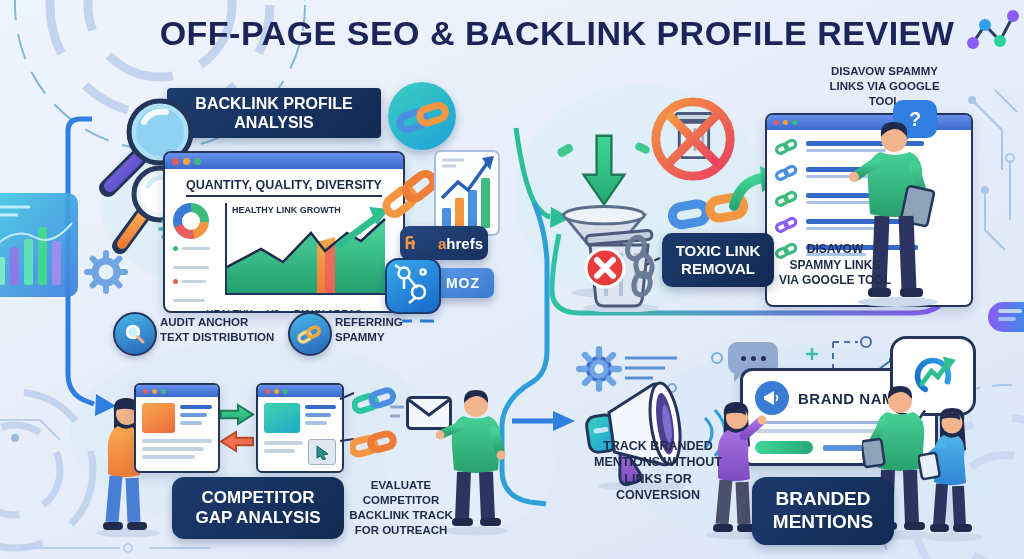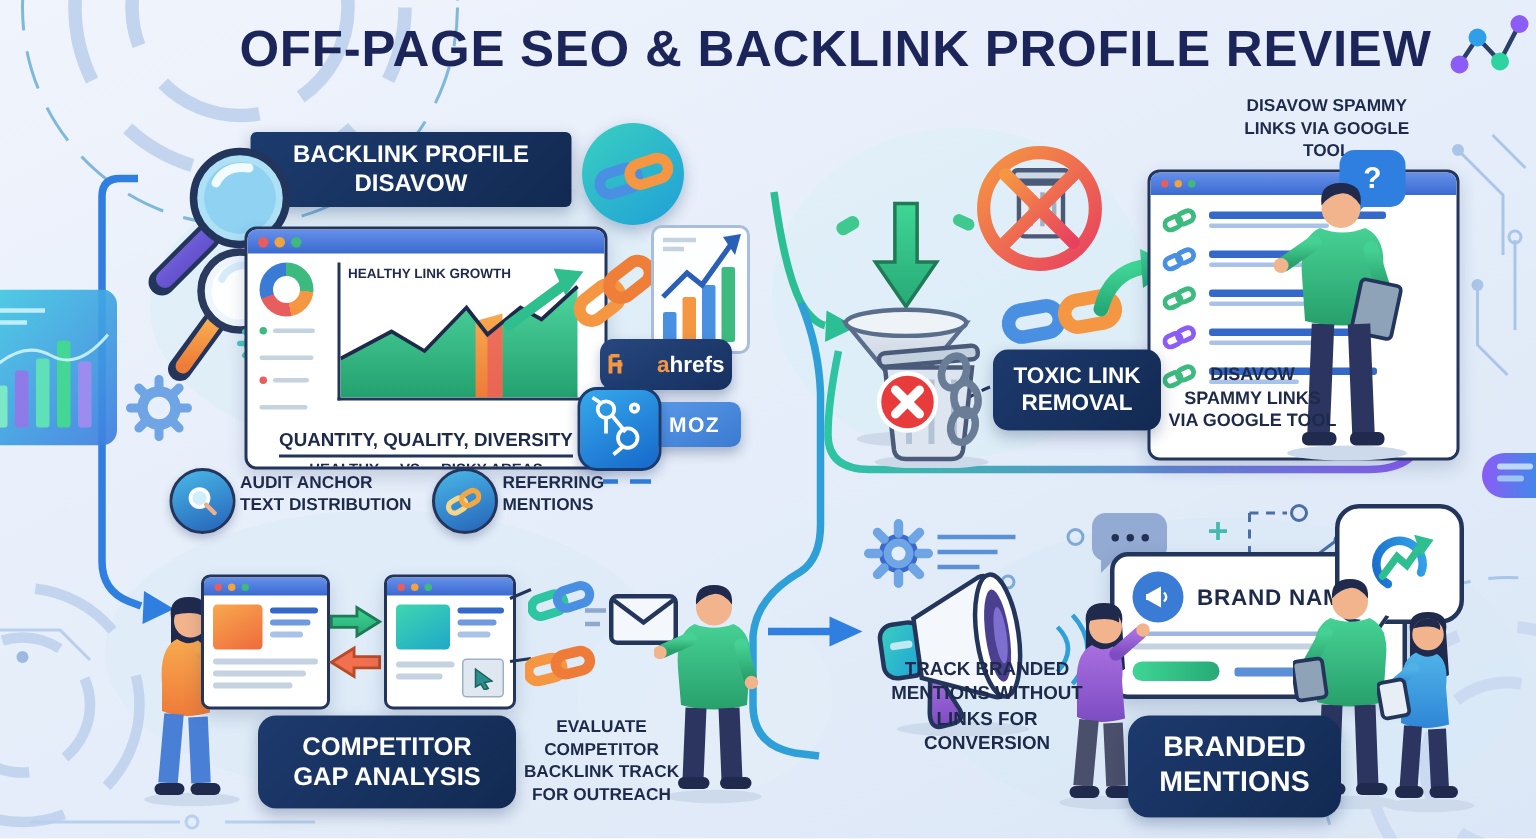--- a/index.html
+++ b/index.html
@@ -210,21 +210,21 @@
     <rect x="24" y="54" width="9" height="38" rx="2" fill="#8f7be8"></rect>
     <rect x="38" y="46" width="9" height="46" rx="2" fill="#5fe0b8"></rect>
     <rect x="52" y="34" width="9" height="58" rx="2" fill="#3ddi90" opacity="0"></rect>
     <rect x="52" y="34" width="9" height="58" rx="2" fill="#43d695"></rect>
     <rect x="66" y="48" width="9" height="44" rx="2" fill="#9b8df0"></rect>
     <path d="M10,52 Q30,34 48,44 T86,30" stroke="#bfeef8" stroke-width="2" fill="none"></path>
   </svg>
 
   <div class="abs banner" style="left:167px;top:88px;width:214px;height:50px;font-size:16px;">
     <span class="pre">BACKLINK PROFILE
-DISAVOW</span>
+ANALYSIS</span>
   </div>
 
   <div class="abs" style="left:388px;top:82px;width:68px;height:68px;border-radius:50%;background:linear-gradient(140deg,#3ad0c0,#1f9fd8);box-shadow:0 4px 10px rgba(20,60,110,.3);"></div>
   <svg class="abs" style="left:396px;top:96px" width="56" height="42" viewBox="0 0 56 42">
     <g fill="none" stroke-width="7" transform="rotate(-18 28 21)">
       <rect x="3" y="14" width="26" height="14" rx="7" stroke="#4a90e2"></rect>
       <rect x="24" y="14" width="26" height="14" rx="7" stroke="#f59742"></rect>
     </g>
   </svg>
 
@@ -252,20 +252,23 @@
   <svg class="abs" style="left:158px;top:216px" width="26" height="26" viewBox="0 0 44 44">
     <circle cx="22" cy="22" r="11" fill="none" stroke="#49c6bc" stroke-width="7"></circle>
     <path d="M22,3 V9 M22,35 V41 M3,22 H9 M35,22 H41 M8.6,8.6 L12.8,12.8 M31.2,31.2 L35.4,35.4 M35.4,8.6 L31.2,12.8 M12.8,31.2 L8.6,35.4" stroke="#49c6bc" stroke-width="6" stroke-linecap="round"></path>
   </svg>
 
   <div class="abs win" style="left:163px;top:151px;width:238px;height:158px;">
     <div class="winbar" style="height:16px;">
       <span class="dot r"></span>
       <span class="dot o"></span>
       <span class="dot g"></span>
+    </div>
+    <div style="text-align:center;margin-top:6px;">
+      <span style="display:inline-block;font-size:12.5px;font-weight:800;color:#1e2a4a;border-bottom:2.5px solid #24355c;padding-bottom:3px;">QUANTITY, QUALITY, DIVERSITY</span>
     </div>
     <div style="display:flex;padding:6px 6px 0 8px;">
       <div style="width:52px;">
         <div class="donut" style="width:36px;height:36px;"></div>
         <div style="margin-top:7px;display:flex;align-items:center;gap:4px;">
           <span class="dot sm g"></span>
           <span class="line" style="width:28px;height:3.5px;background:#c5d2e0;"></span>
         </div>
         <div style="margin-top:4px;"><span class="line" style="display:inline-block;width:36px;height:3.5px;background:#c5d2e0;"></span></div>
         <div style="margin-top:6px;display:flex;align-items:center;gap:4px;">
@@ -279,23 +282,20 @@
         <svg width="164" height="88" viewBox="0 0 164 88" style="position:absolute;left:0;bottom:0;">
           <polygon points="0,88 0,62 34,44 56,57 84,28 98,46 120,28 134,36 158,14 158,88" fill="url(#gGreen)"></polygon>
           <polygon points="90,37 108,32 108,88 90,88" fill="url(#gOrangeTop)"></polygon>
           <polygon points="98,46 108,38 108,88 98,88" fill="#e85d5d" opacity=".75"></polygon>
           <polyline points="0,62 34,44 56,57 84,28 98,46 120,28 134,36 158,14" fill="none" stroke="#1e2a4a" stroke-width="2.5"></polyline>
           <line x1="112" y1="40" x2="150" y2="12" stroke="#2fbf8f" stroke-width="7" stroke-linecap="round"></line>
           <polygon points="142,2 162,4 150,20" fill="#2fbf8f"></polygon>
         </svg>
       </div>
     </div>
-    <div style="text-align:center;margin-top:6px;">
-      <span style="display:inline-block;font-size:12.5px;font-weight:800;color:#1e2a4a;border-bottom:2.5px solid #24355c;padding-bottom:3px;">QUANTITY, QUALITY, DIVERSITY</span>
-    </div>
     <div style="display:flex;justify-content:center;gap:14px;margin-top:3px;font-size:10px;font-weight:800;color:#1e2a4a;">
       <span>HEALTHY</span>
       <span>VS</span>
       <span>RISKY AREAS</span>
     </div>
   </div>
 
   <svg class="abs" style="left:380px;top:165px" width="62" height="56" viewBox="0 0 62 56">
     <g fill="none" stroke-width="8" transform="rotate(-38 31 28)">
       <rect x="2" y="20" width="30" height="16" rx="8" stroke="#f59742"></rect>
@@ -348,21 +348,21 @@
 
   <div class="abs iconcircle" style="left:288px;top:312px;width:40px;height:40px;">
     <svg width="26" height="20" viewBox="0 0 26 20">
       <g fill="none" stroke-width="3.5" transform="rotate(-30 13 10)">
         <rect x="1" y="6" width="12" height="8" rx="4" stroke="#f5d58a"></rect>
         <rect x="11" y="6" width="12" height="8" rx="4" stroke="#f5a742"></rect>
       </g>
     </svg>
   </div>
   <div class="abs note pre" style="left:335px;top:315px;width:90px;font-size:11.5px;text-align:left;">REFERRING
-MENTIONS</div>
+SPAMMY</div>
 
   <div class="abs note pre" style="left:812px;top:64px;width:145px;font-size:11.5px;">DISAVOW SPAMMY
 LINKS VIA GOOGLE
 TOOL</div>
 
   <svg class="abs" style="left:646px;top:92px" width="94" height="94" viewBox="0 0 96 96">
     <rect x="30" y="22" width="38" height="7" rx="3" fill="#cdd8e6" stroke="#4a5a78" stroke-width="3"></rect>
     <rect x="34" y="31" width="30" height="36" rx="4" fill="#e8eef5" stroke="#4a5a78" stroke-width="3"></rect>
     <path d="M42,37 V60 M50,37 V60 M58,37 V60" stroke="#9fb0c5" stroke-width="3"></path>
     <circle cx="48" cy="48" r="38" fill="none" stroke="url(#gProhibit)" stroke-width="9"></circle>

